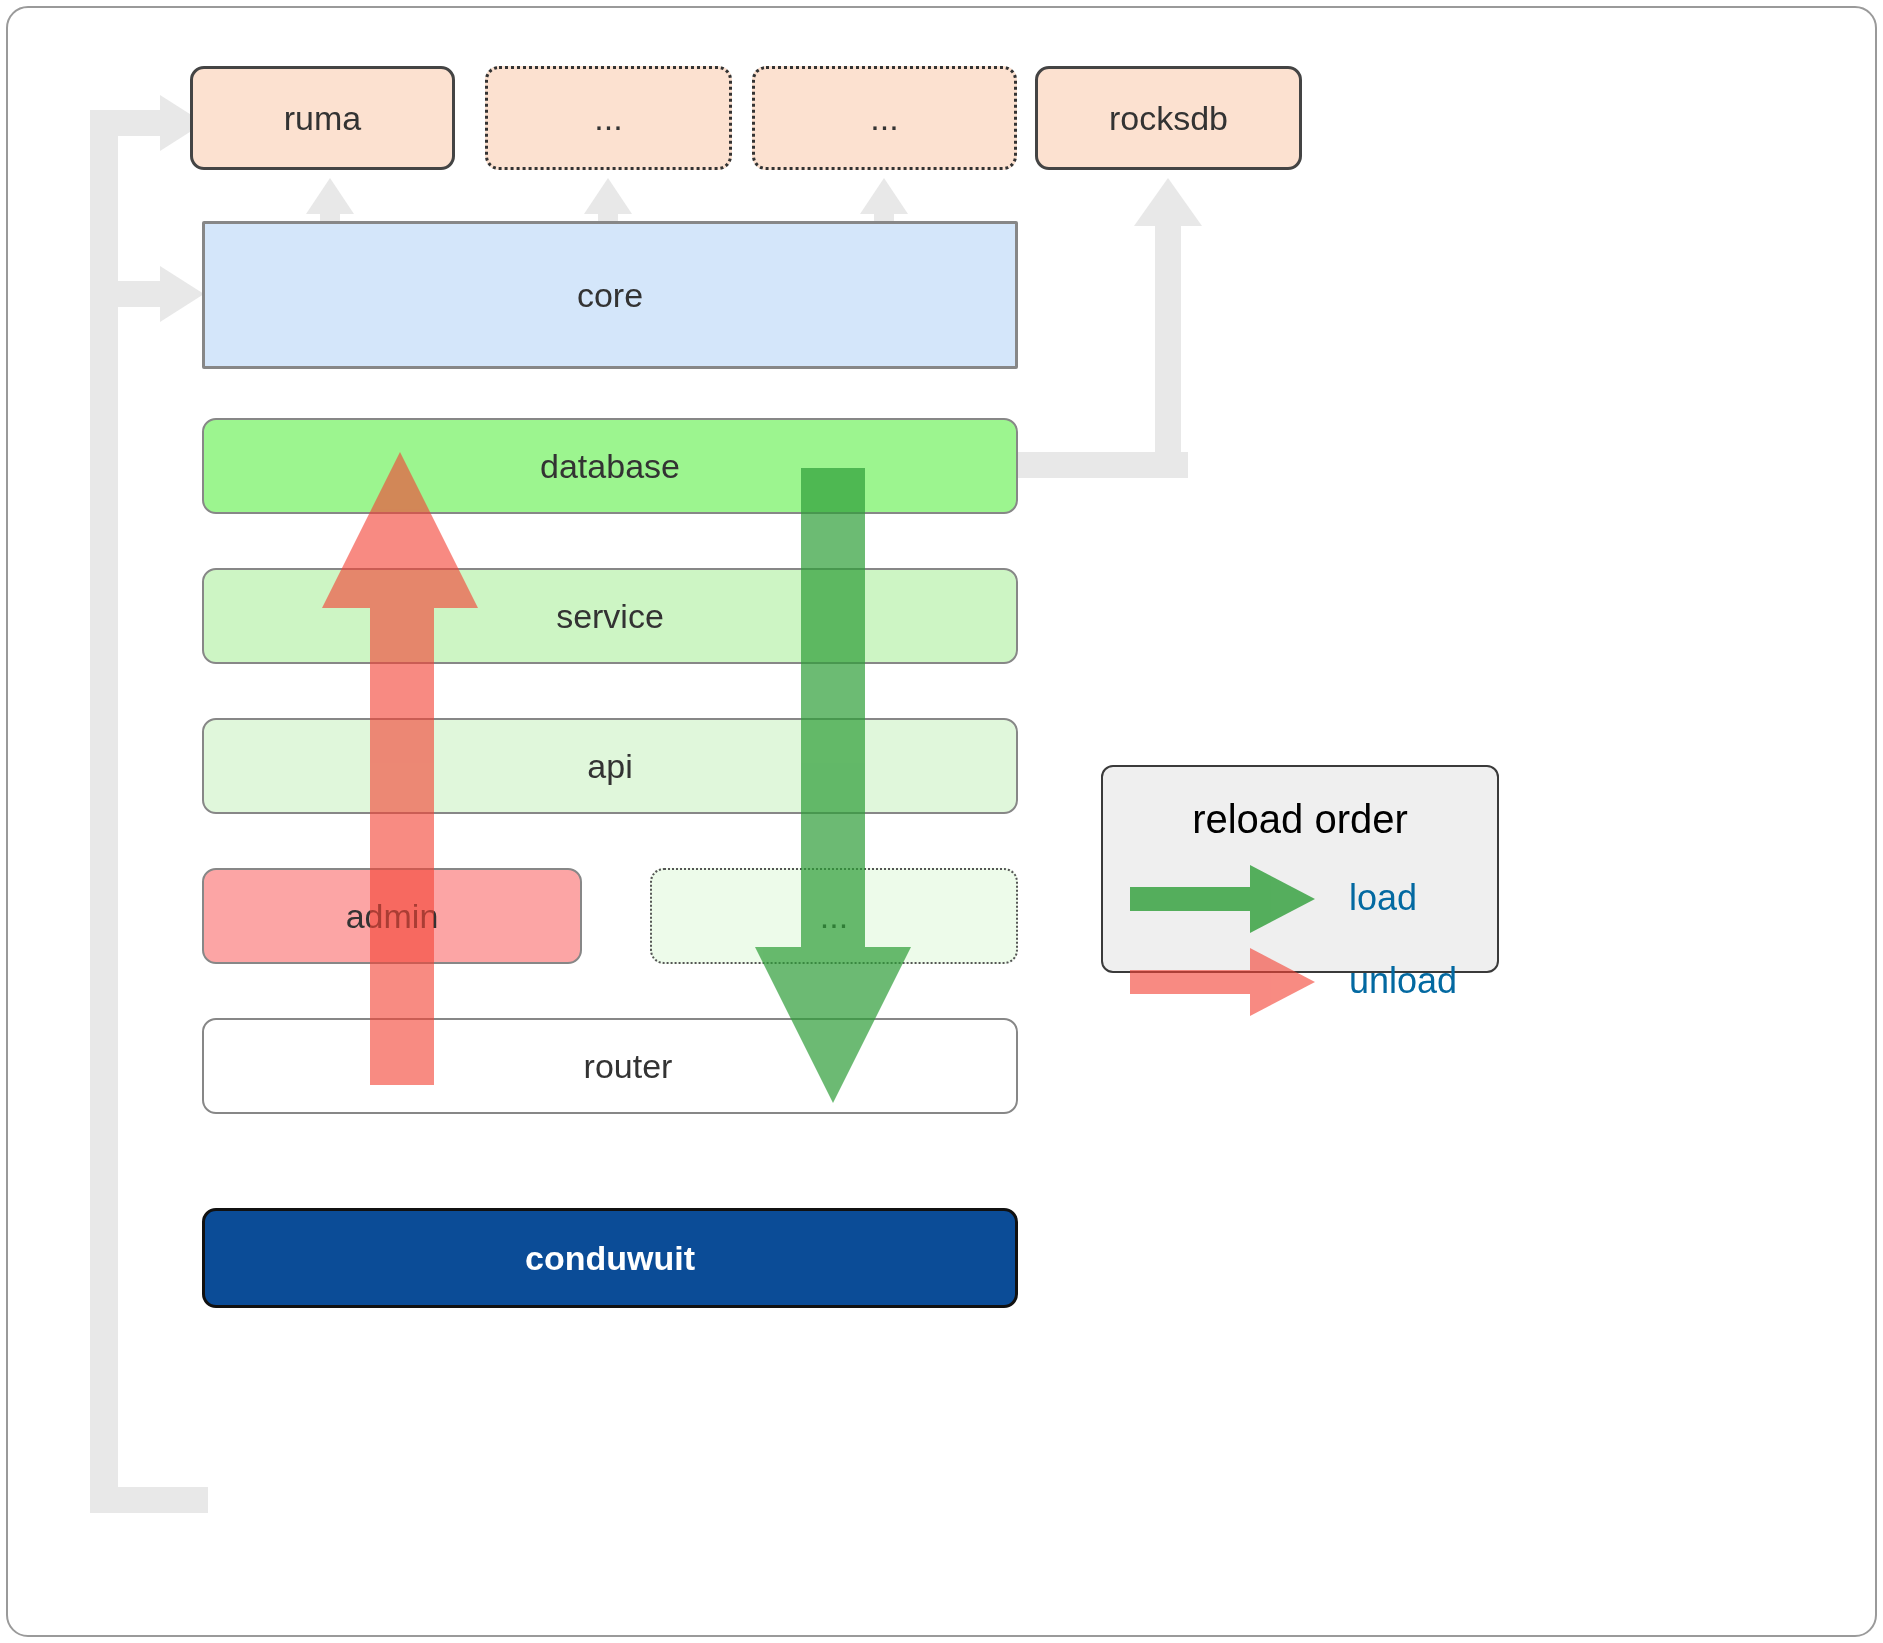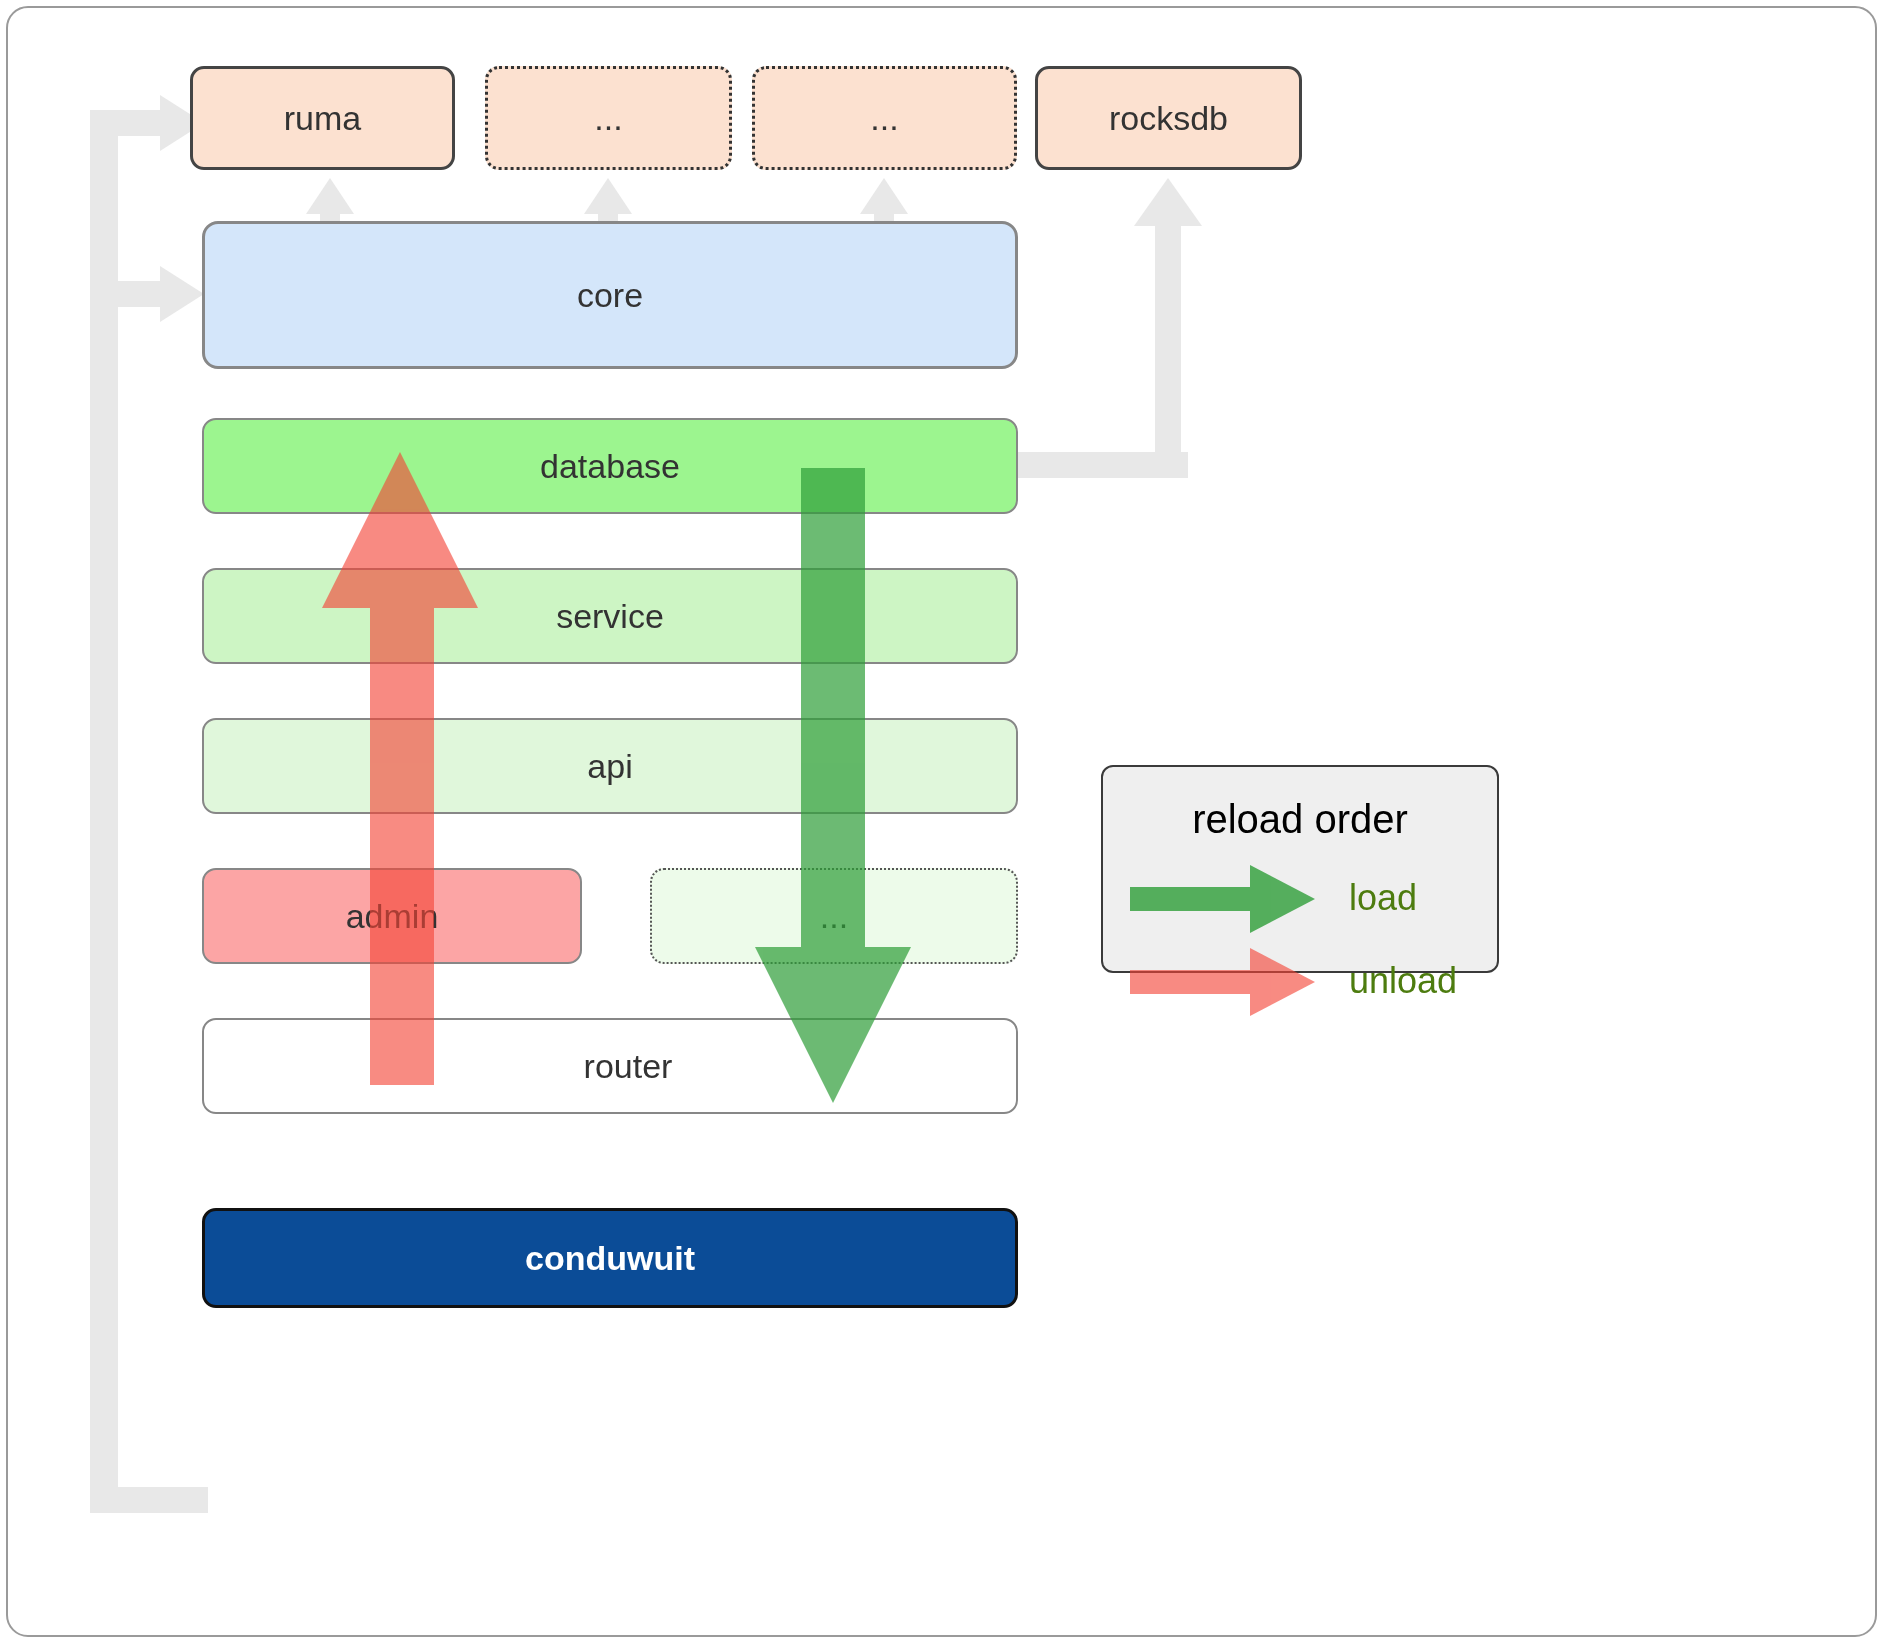--- a/index.html
+++ b/index.html
@@ -2,29 +2,29 @@
 <html><head>
 <meta charset="utf-8">
 <style>
   html,body{margin:0;padding:0;background:#ffffff;}
   body{font-family:"Liberation Sans",sans-serif;}
   #stage{position:relative;width:1883px;height:1643px;background:#ffffff;overflow:hidden;}
   .frame{position:absolute;left:6px;top:6px;width:1871px;height:1631px;border:2px solid #9a9a9a;border-radius:22px;background:#ffffff;box-sizing:border-box;}
   .node{position:absolute;box-sizing:border-box;display:flex;align-items:center;justify-content:center;font-size:34px;color:#333333;}
   .ext{background:#fce1d0;border:3px solid #444444;border-radius:14px;}
   .ext-dotted{background:#fce1d0;border:3px dotted #333333;border-radius:14px;}
-  .core{background:#d4e6fa;border:3px solid #878787;border-radius:16px;}
+  .core{background:#d4e6fa;border:3px solid #878787;border-radius:2px;}
   .lay{border:2px solid #878787;border-radius:14px;}
   .lay-dotted{border:2px dotted #555555;border-radius:14px;}
   .root{background:#0b4c97;border:3px solid #111111;border-radius:14px;color:#ffffff;font-weight:bold;margin-top:8px;}
   .conn{position:absolute;background:#e8e8e8;}
   svg.over{position:absolute;left:0;top:0;width:1883px;height:1643px;pointer-events:none;}
   .legend{position:absolute;background:#efefef;border:2px solid #3a3a3a;box-sizing:border-box;}
   .legend-title{position:absolute;width:100%;text-align:center;font-size:40px;color:#000000;}
-  .legend-label{position:absolute;font-size:36px;color:#4d7c0f;}
+  .legend-label{position:absolute;font-size:36px;color:#0369a1;}
 </style>
 </head>
 <body>
 
 <div id="stage">
   <div class="frame"></div>
 
   <div class="conn" style="left:90px;top:110px;width:28px;height:1390px;"></div>
   <div class="conn" style="left:90px;top:1487px;width:118px;height:26px;"></div>
 

